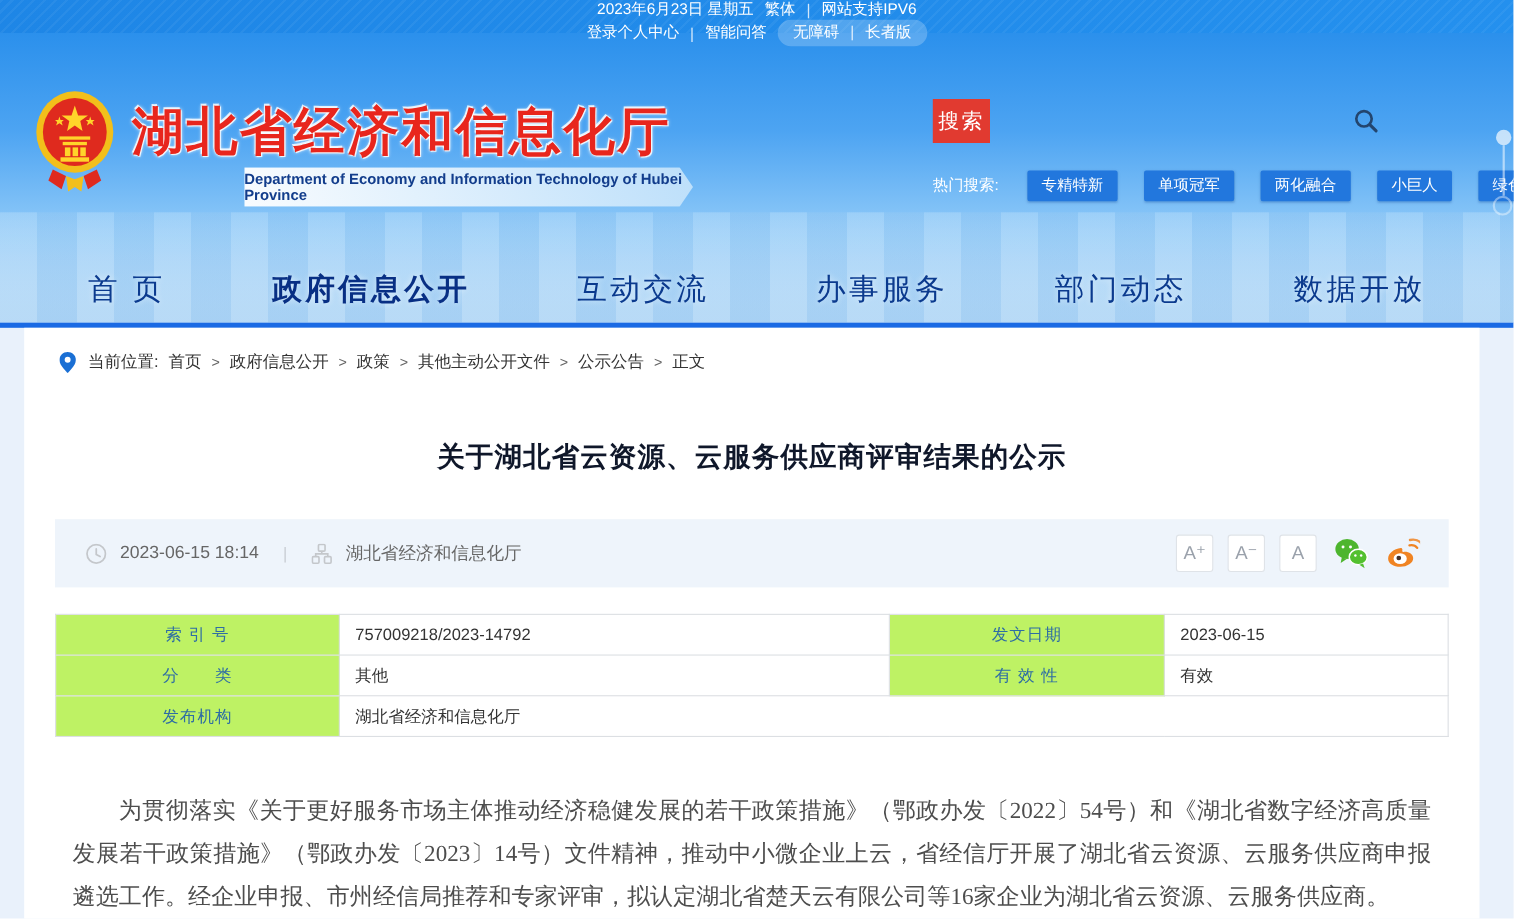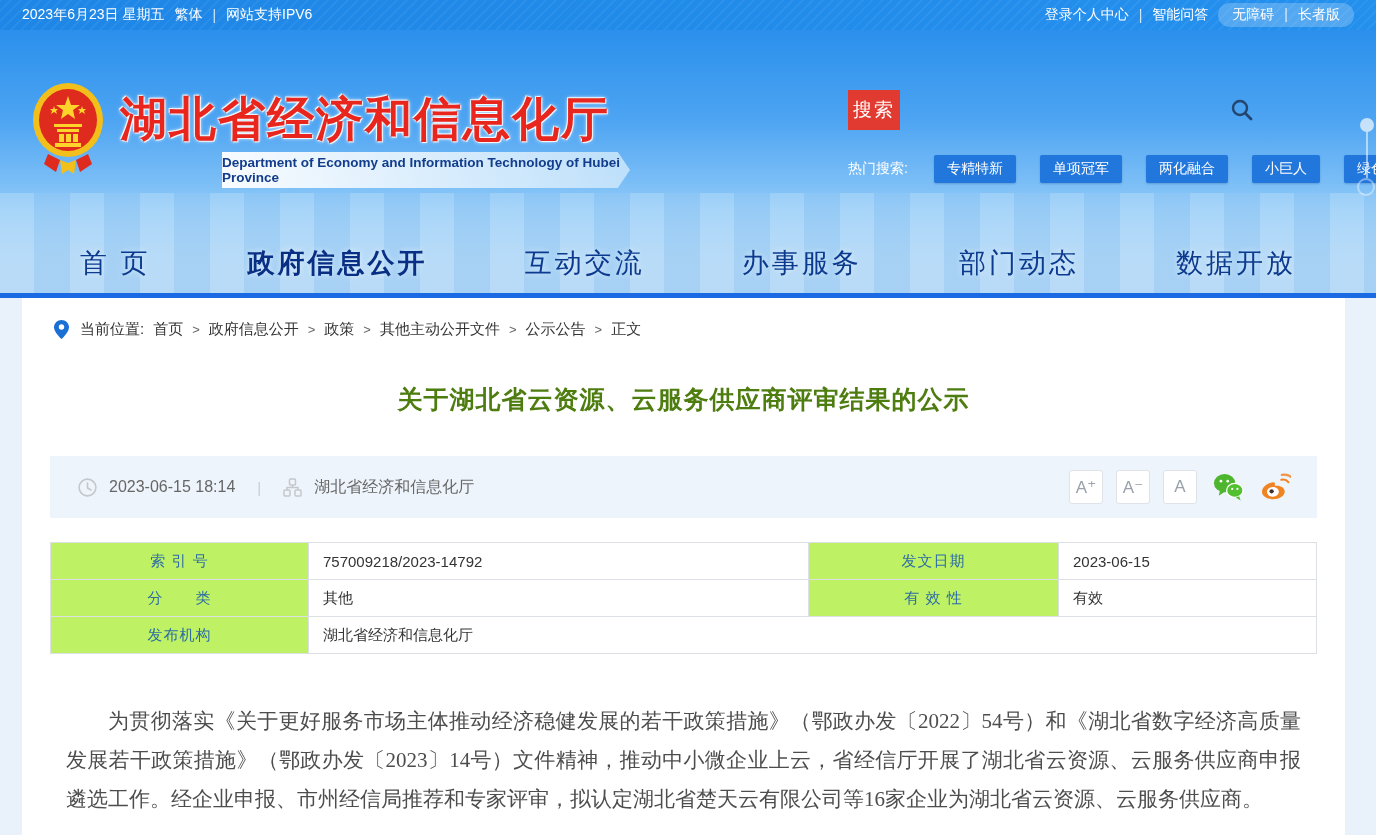--- a/index.html
+++ b/index.html
@@ -2,21 +2,21 @@
 <html lang="zh"><head>
 <meta charset="utf-8">
 <style>
   * { margin:0; padding:0; box-sizing:border-box; }
   html,body { width:1376px; height:835px; overflow:hidden; }
   body { font-family:"Liberation Sans","DejaVu Sans",sans-serif; background:#e9f1fb; }
 
   
   .topbar { height:30px; background:linear-gradient(90deg,#1e86e6,#2490ee);
     display:flex; align-items:center; justify-content:space-between; padding:0 22px;
-    color:#fff; font-size:14px; position:relative; }
+    color:#fff; font-size:14px; position:relative;flex-direction:column; }
   .topbar::after{ content:""; position:absolute; inset:0; pointer-events:none;
     background:repeating-linear-gradient(135deg,rgba(255,255,255,.05) 0 2px,transparent 2px 7px); }
   .tb-left,.tb-right { display:flex; align-items:center; gap:10px; position:relative; z-index:1;}
   .tb-sep { opacity:.8; }
   .tb-pill { background:rgba(255,255,255,.22); border-radius:13px; padding:3px 14px;
     display:flex; gap:10px; align-items:flex-start; }
   .tb-link { cursor:pointer; }
 
   
   .header { height:263px; position:relative;
@@ -68,22 +68,22 @@
 
   
   .wrapper { background:#fff; margin:0 31px 0 22px; min-height:542px; padding:0 18px 30px; }
 
   .breadcrumb { display:flex; align-items:center; gap:9px; padding:22px 2px 0 14px;
     font-size:15px; color:#333; }
   .pin { width:15px; height:19px; margin-right:2px; }
   .crumb { cursor:pointer; }
   .crumb-sep { color:#666; font-size:13px; }
 
-  .art-title { text-align:center; margin-top:44px; font-size:25px; font-weight:600;
-    color:#4d7c0f; letter-spacing:1px; }
+  .art-title { text-align:center; margin-top:60px; font-size:25px; font-weight:600;
+    color:#0f172a; letter-spacing:1px; }
 
   .metabar { margin:40px 10px 0; height:62px; background:#eef4fb; display:flex;
     align-items:center; justify-content:space-between; padding:0 26px 0 28px; }
   .meta-left { display:flex; align-items:center; gap:12px; color:#666; font-size:16px; }
   .meta-sep { color:#c9ced4; margin:0 10px; font-size:15px; }
   .meta-ic { width:19px; height:19px; }
   .meta-right { display:flex; align-items:center; gap:13px; }
   .font-btn { width:34px; height:34px; background:#fff; border:1px solid #dfe3e8; border-radius:3px;
     color:#9aa1ab; font-size:17px; display:flex; align-items:center; justify-content:center;
     cursor:pointer; }

